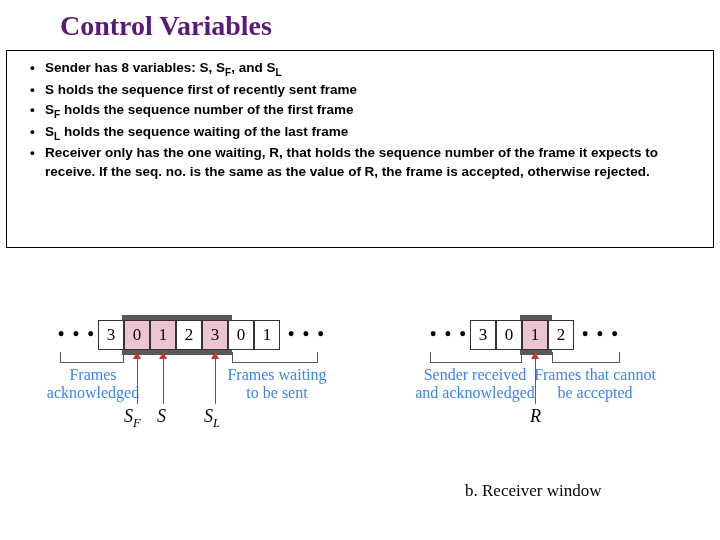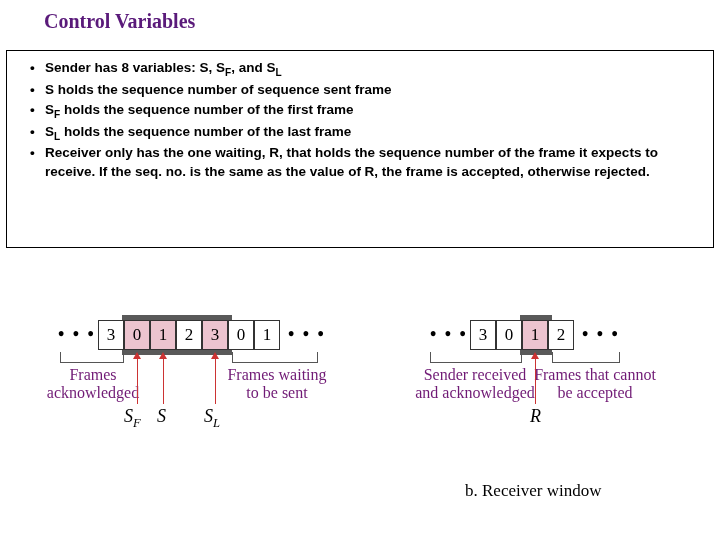--- a/index.html
+++ b/index.html
@@ -7,22 +7,22 @@
     padding: 0;
     width: 720px;
     height: 540px;
     font-family: "Times New Roman", serif;
     background: #fff;
     position: relative;
   }
   .title {
     position: absolute;
     top: 10px;
-    left: 44px;
-    font-size: 20px;
+    left: 60px;
+    font-size: 28px;
     font-weight: bold;
     color: #5a1a7a;
   }
   .content-box {
     position: absolute;
     top: 50px;
     left: 6px;
     width: 706px;
     height: 196px;
     border: 1px solid #000;
@@ -98,21 +98,21 @@
     height: 10px;
     border-bottom: 1px solid #555;
     border-left: 1px solid #555;
     border-right: 1px solid #555;
   }
   .bracket-label {
     position: absolute;
     font-family: "Times New Roman", serif;
     font-size: 16px;
     text-align: center;
-    color: #701a75;
+    color: #3b82f6;
     line-height: 1.15;
   }
   .arrow-line {
     position: absolute;
     width: 1px;
     background: #c33;
   }
   .arrow-head {
     position: absolute;
     width: 0;
@@ -139,26 +139,26 @@
 </head>
 <body>
 
 <div class="title">Control Variables</div>
 
 <div class="content-box">
   <ul class="bullet-list">
     <li>
       <span>Sender has 8 variables: S, S</span><sub>F</sub><span>, and S</span><sub>L</sub><span></span>
     </li>
-    <li>S holds the sequence number of sequence sent frame</li>
+    <li>S holds the sequence first of recently sent frame</li>
     <li>
       <span>S</span><sub>F</sub><span> holds the sequence number of the first frame</span>
     </li>
     <li>
-      <span>S</span><sub>L</sub><span> holds the sequence number of the last frame</span>
+      <span>S</span><sub>L</sub><span> holds the sequence waiting of the last frame</span>
     </li>
     <li>Receiver only has the one waiting, R, that holds the sequence number of the frame it expects to receive. If the seq. no. is the same as the value of R, the frame is accepted, otherwise rejected.</li>
   </ul>
 </div>
 
 <div class="diagram">
 
   <div class="dots" style="top:24px; left:58px;">• • •</div>
 
   <div class="winbar" style="top:15px; left:122px; width:110px;"></div>

